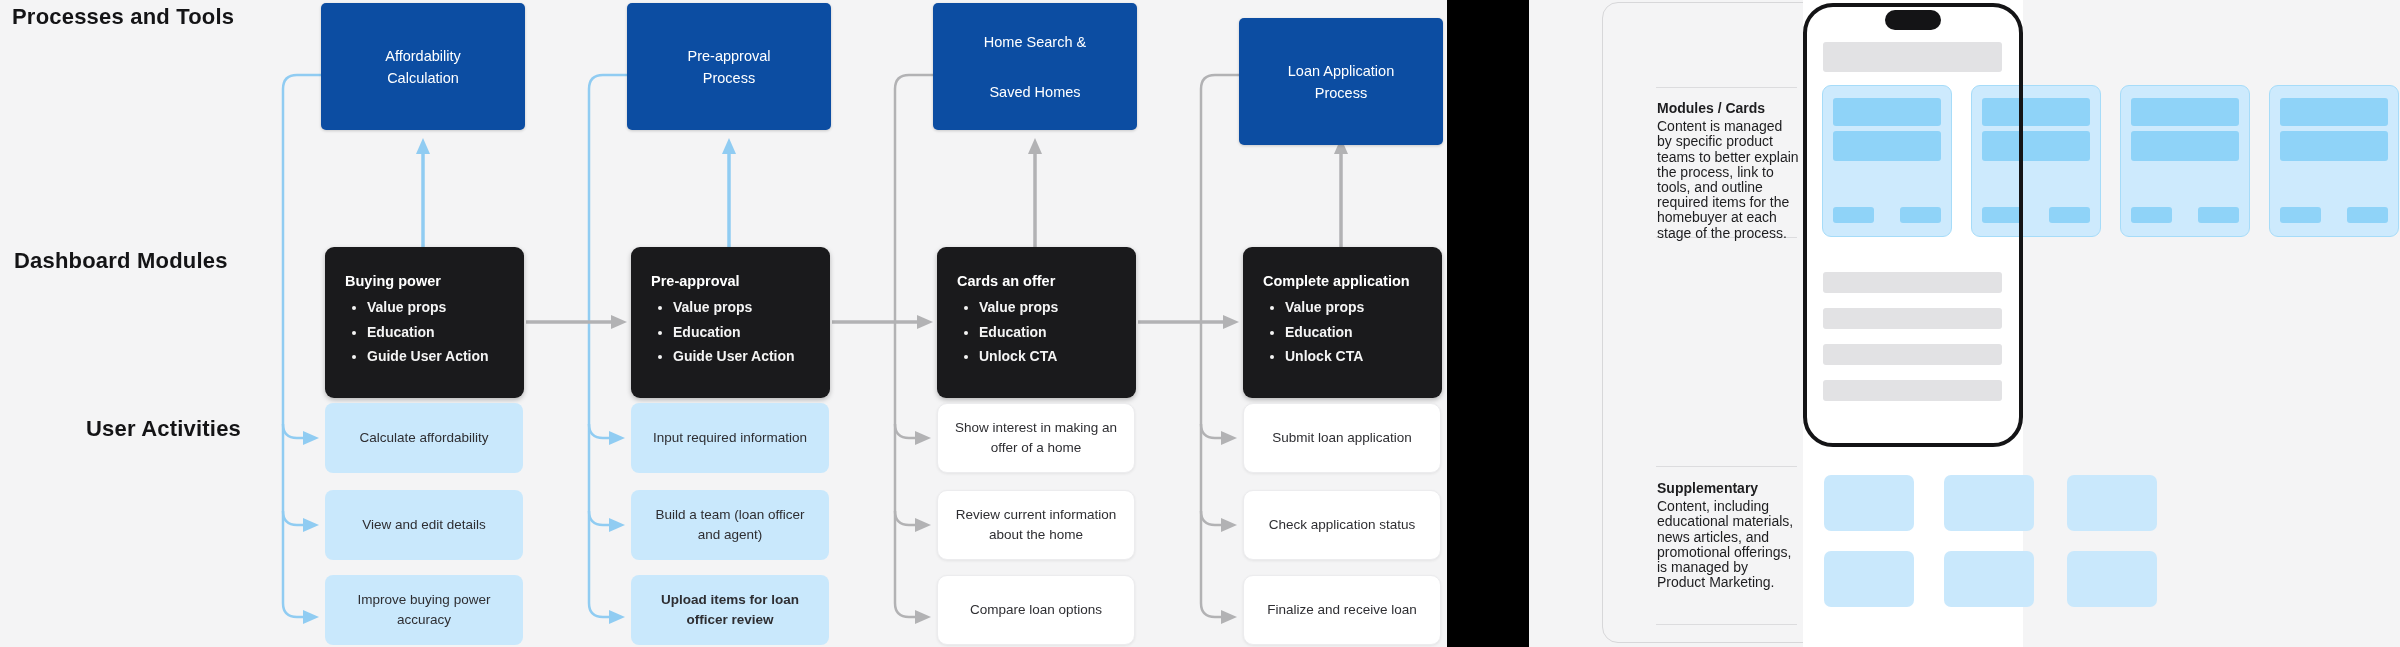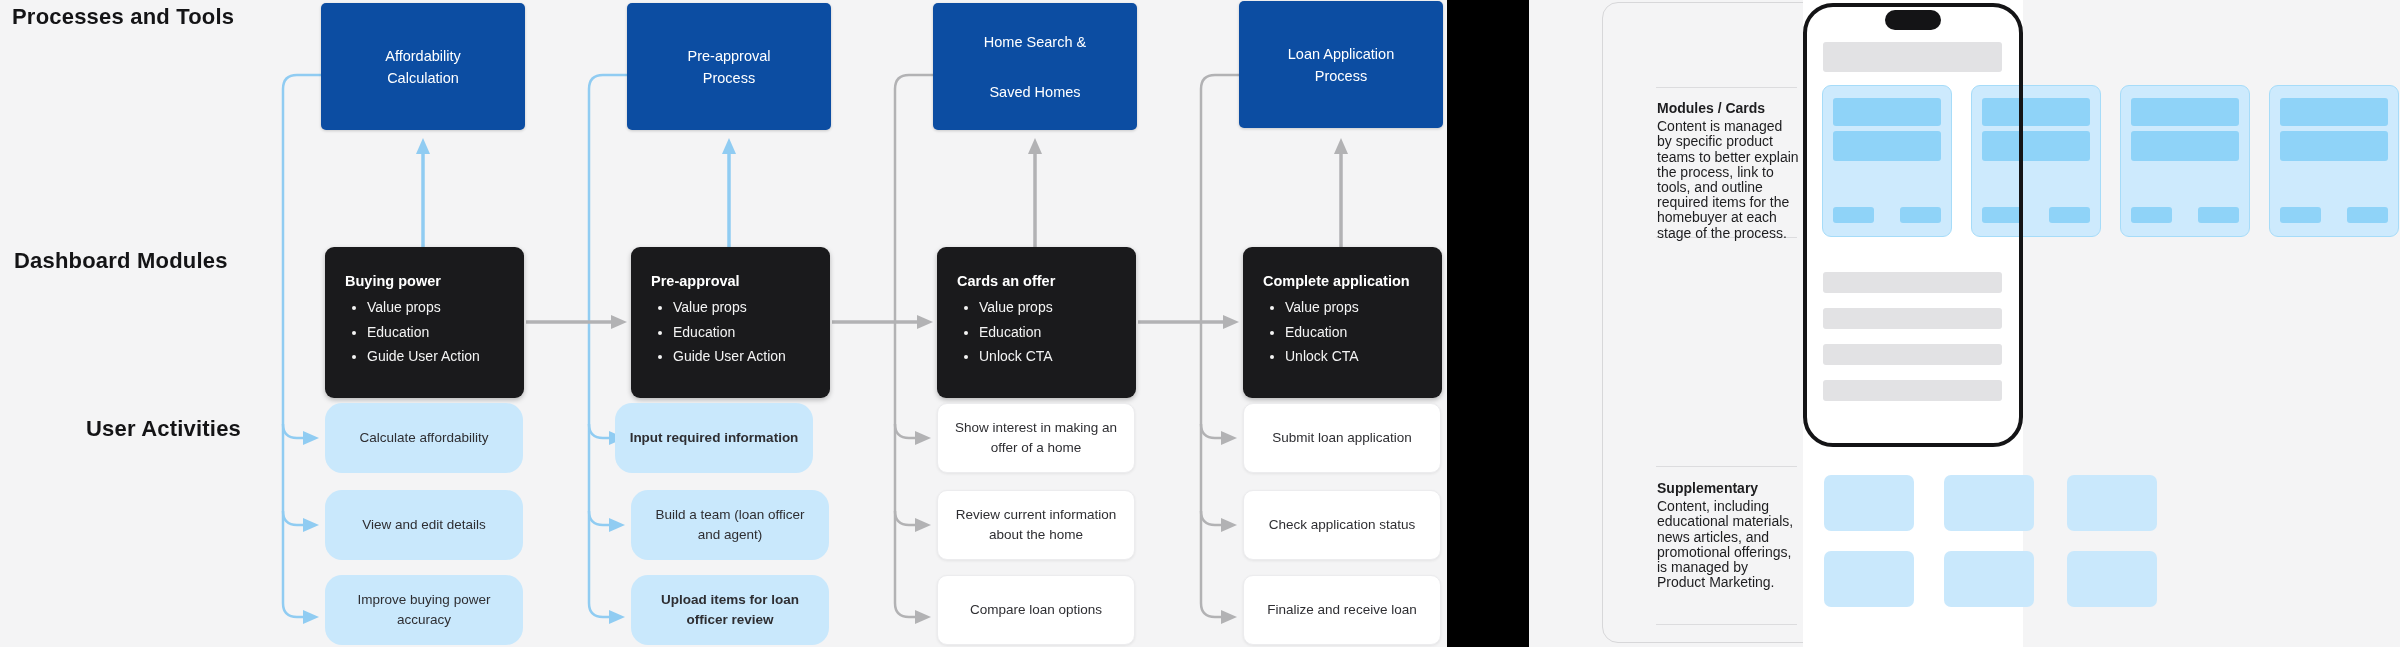--- a/index.html
+++ b/index.html
@@ -14,24 +14,24 @@
                display:flex;flex-direction:column;align-items:center;justify-content:center;
                color:#fff;font-size:14.5px;font-weight:400;line-height:22px;text-align:center;
                box-shadow:0 1px 3px rgba(0,0,0,.18);}
 
   
   .module-box{position:absolute;width:199px;height:151px;background:#1a1a1c;border-radius:9px;
               color:#fff;padding:26px 14px 0 20px;box-sizing:border-box;
               box-shadow:0 2px 5px rgba(0,0,0,.25);}
   .module-box .m-title{font-size:14.5px;font-weight:700;margin:0 0 6px 0;}
   .module-box ul{margin:0;padding:0 0 0 22px;}
-  .module-box li{font-size:14px;line-height:24.5px;color:#f4f4f4;}
-
-  
-  .activity-box{position:absolute;width:198px;height:70px;border-radius:17px;
+  .module-box li{font-size:14px;line-height:24.5px;color:#f4f4f4;font-weight:bold;}
+
+  
+  .activity-box{position:absolute;width:198px;height:70px;border-radius:8px;
                 display:flex;align-items:center;justify-content:center;text-align:center;
                 font-size:13.5px;line-height:20px;color:#2e2e32;padding:0 14px;box-sizing:border-box;}
   .activity-box.filled{background:#c9e8fc;}
   .activity-box.outline{background:#ffffff;border:1px solid #ececee;border-radius:10px;
                         box-shadow:0 1px 3px rgba(0,0,0,.07);}
 
   
   .panel-outline{position:absolute;left:1602px;top:2px;width:300px;height:641px;
                  border:1.6px solid #d7d7d9;border-radius:16px;box-sizing:border-box;}
   .divider{position:absolute;left:1656px;width:141px;height:1px;background:#dcdcde;}
@@ -135,41 +135,41 @@
     <span>Process</span>
   </div>
   <div class="module-box" style="left:631px;top:247px;">
     <div class="m-title">Pre-approval</div>
     <ul>
       <li>Value props</li>
       <li>Education</li>
       <li>Guide User Action</li>
     </ul>
   </div>
-  <div class="activity-box filled" style="left:615px;top:403px;font-weight:bold;">Input required information</div>
+  <div class="activity-box filled" style="left:631px;top:403px;">Input required information</div>
   <div class="activity-box filled" style="left:631px;top:490px;">Build a team (loan officer and agent)</div>
   <div class="activity-box filled" style="left:631px;top:575px;font-weight:bold;">Upload items for loan officer review</div>
 
   <div class="process-box" style="left:933px;top:3px;gap:28px;">
     <span>Home Search &amp;</span>
     <span>Saved Homes</span>
   </div>
   <div class="module-box" style="left:937px;top:247px;">
     <div class="m-title">Cards an offer</div>
     <ul>
       <li>Value props</li>
       <li>Education</li>
       <li>Unlock CTA</li>
     </ul>
   </div>
   <div class="activity-box outline" style="left:937px;top:403px;">Show interest in making an offer of a home</div>
   <div class="activity-box outline" style="left:937px;top:575px;">Compare loan options</div>
   <div class="activity-box outline" style="left:937px;top:490px;">Review current information about the home</div>
 
-  <div class="process-box" style="left:1239px;top:1px;">
+  <div class="process-box" style="left:1239px;top:18px;">
     <span>Loan Application</span>
     <span>Process</span>
   </div>
   <div class="module-box" style="left:1243px;top:247px;">
     <div class="m-title">Complete application</div>
     <ul>
       <li>Value props</li>
       <li>Education</li>
       <li>Unlock CTA</li>
     </ul>

